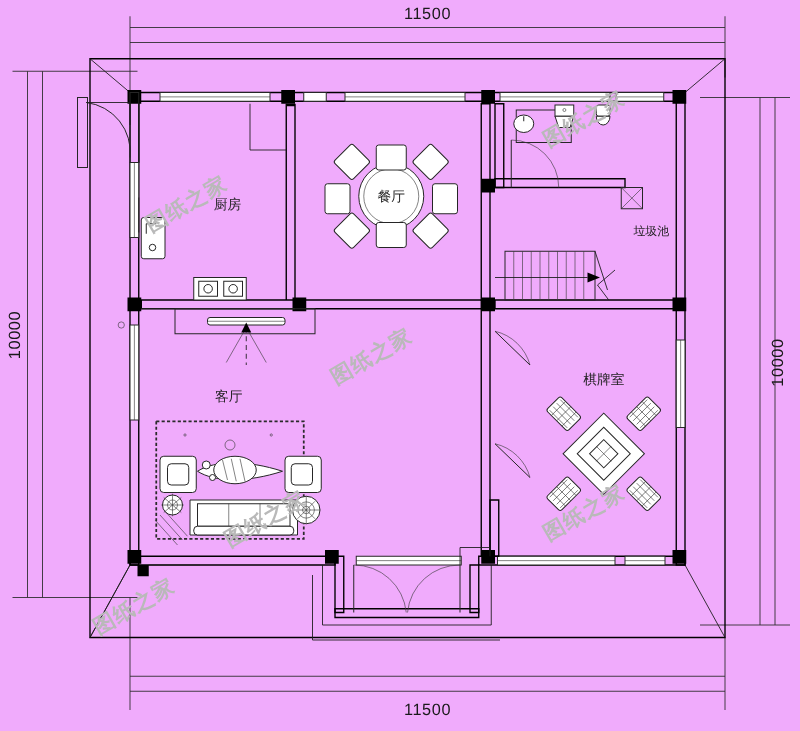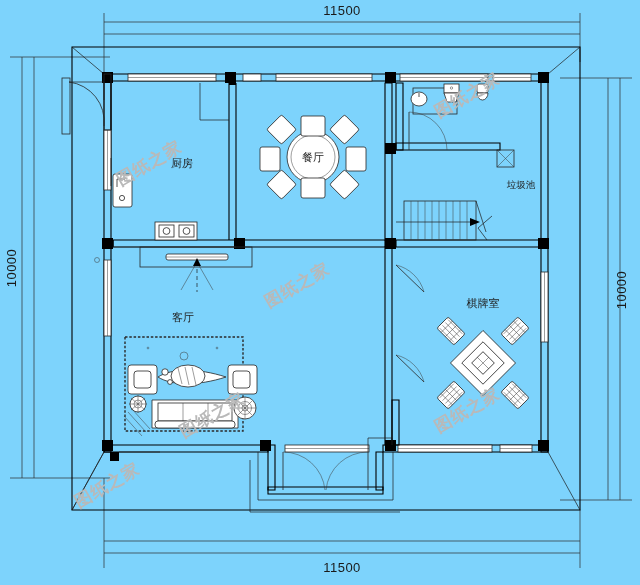--- a/index.html
+++ b/index.html
@@ -10,21 +10,21 @@
   body {
     width: 640px;
     height: 585px;
     font-family: "Liberation Sans", sans-serif;
     overflow: hidden;
   }
   #plan-root {
     position: relative;
     width: 640px;
     height: 585px;
-    background: #7dd3fc;
+    background: #f0abfc;
     text-align: right;
   }
   svg.plan {
     display: block;
     width: 640px;
     height: 585px;
   }
   .dimtext {
     font-family: "Liberation Sans", sans-serif;
     font-size: 13px;

